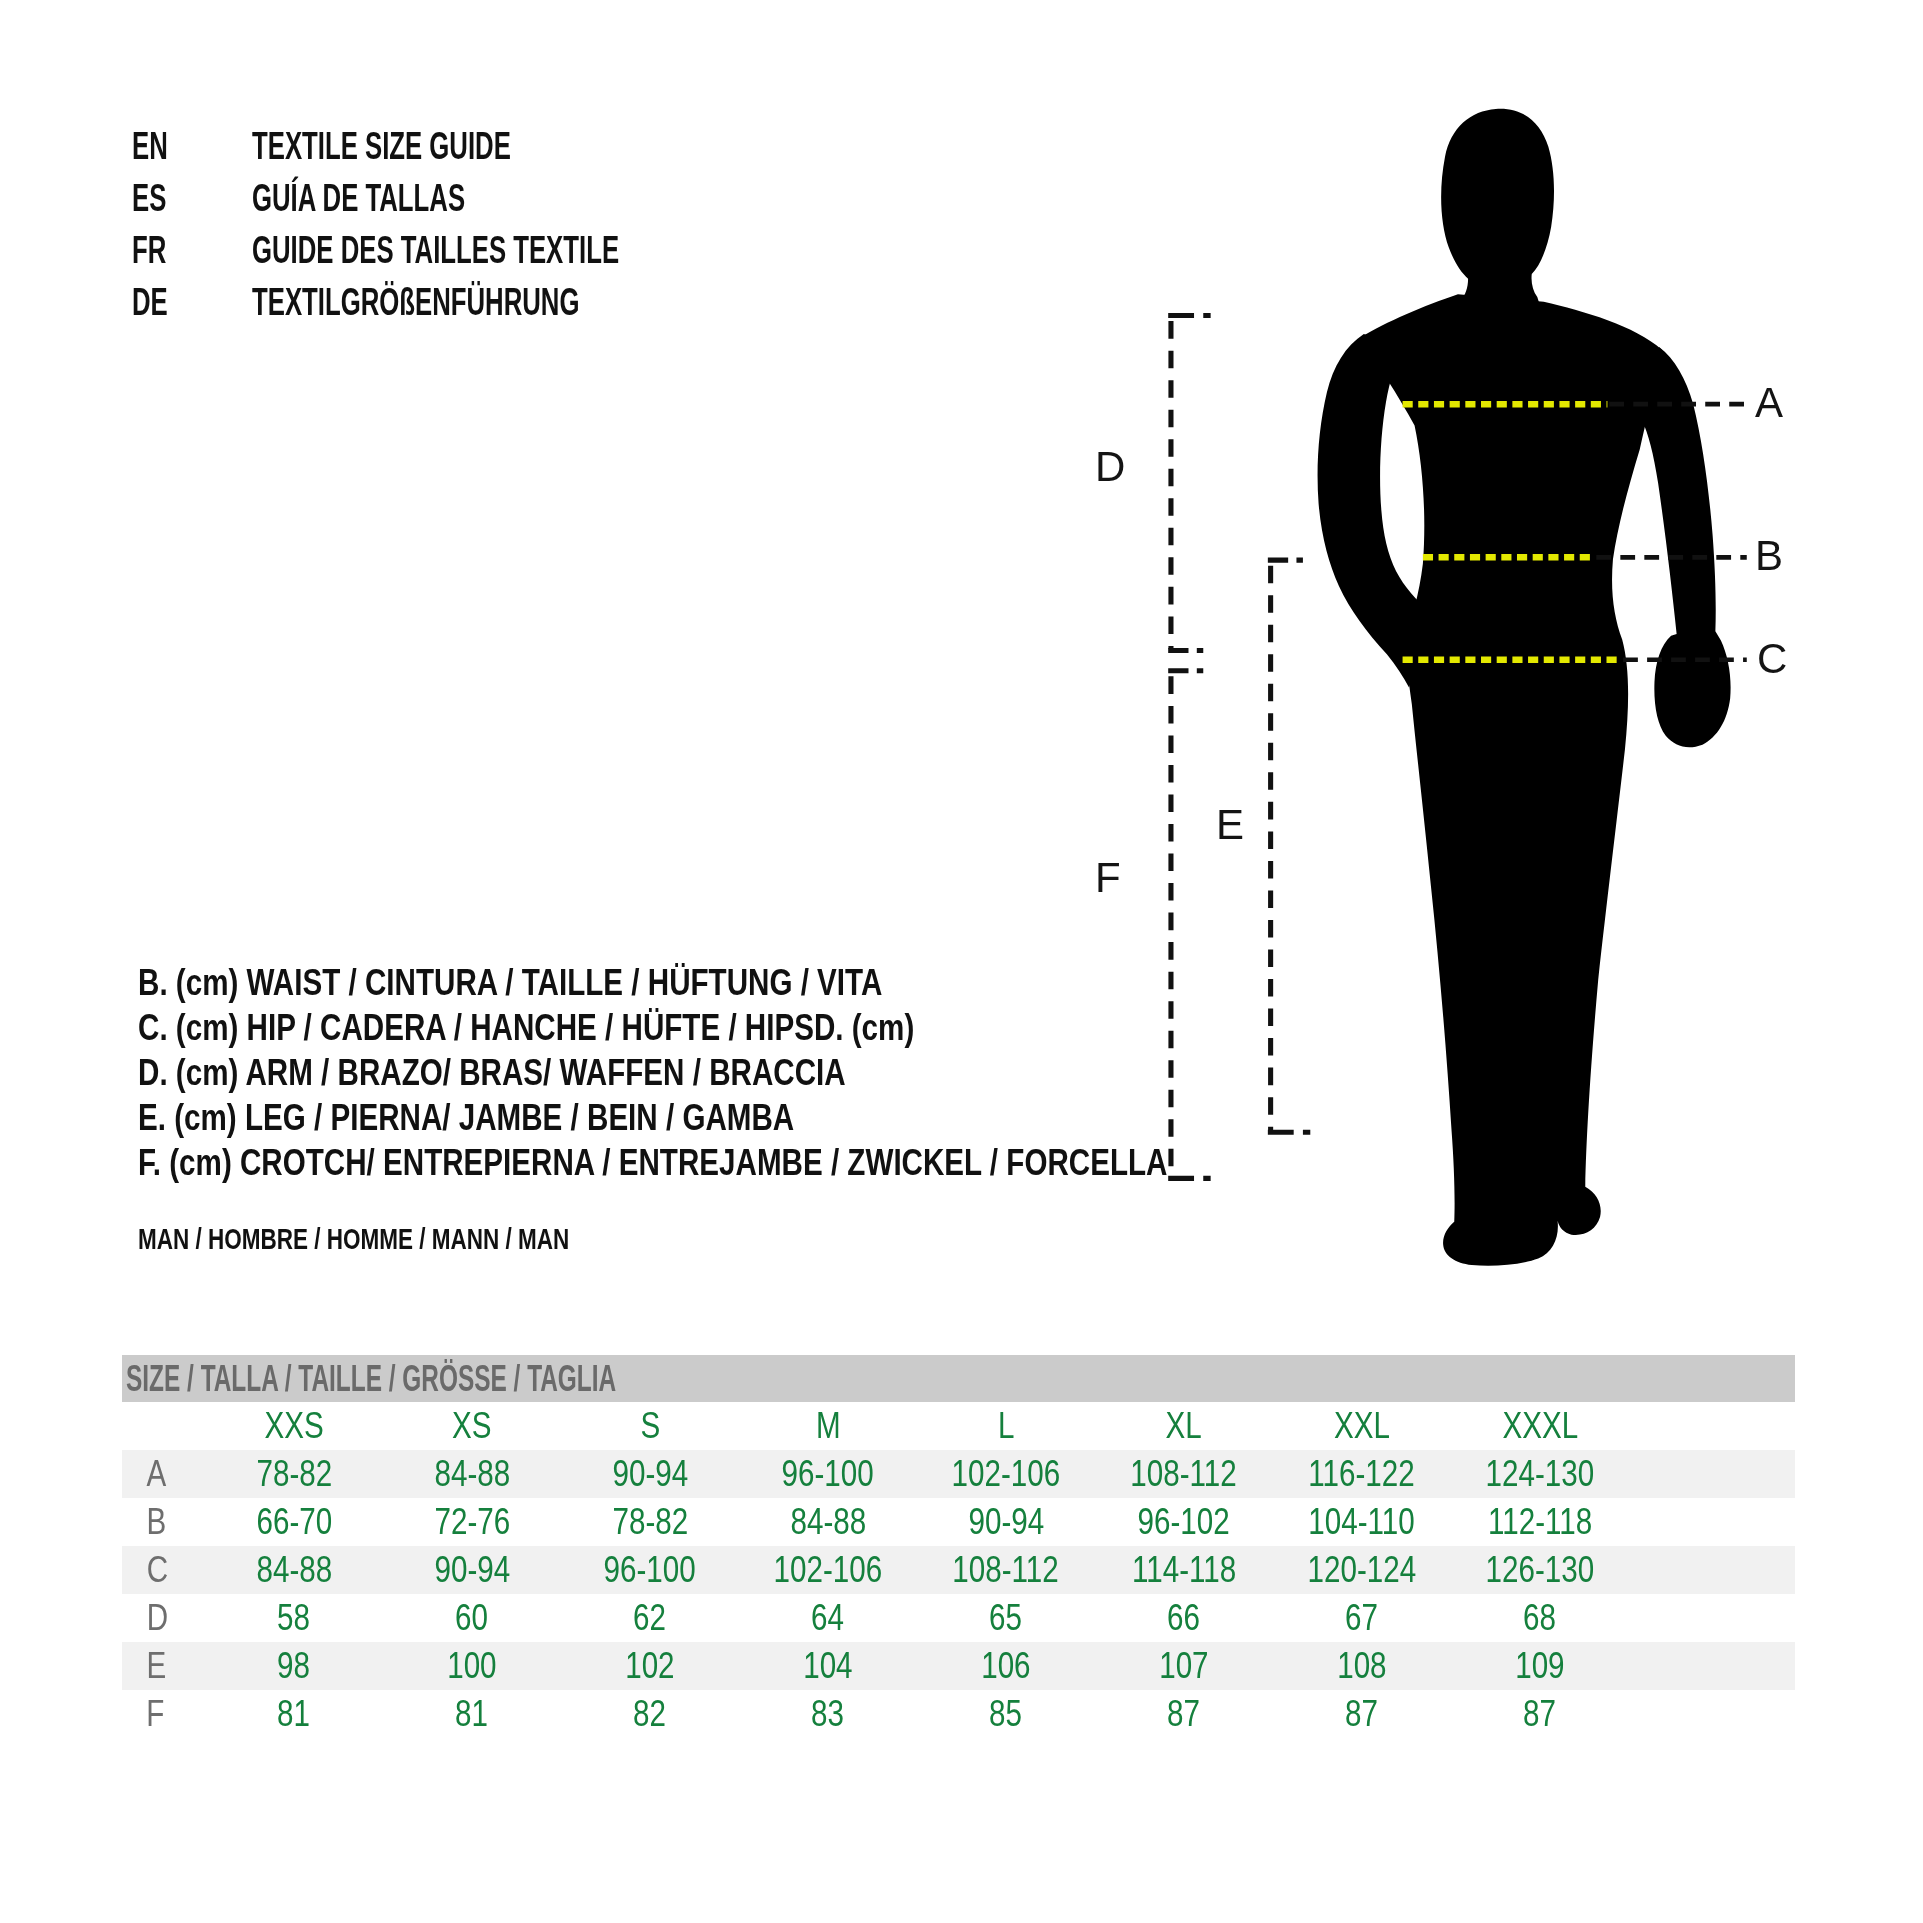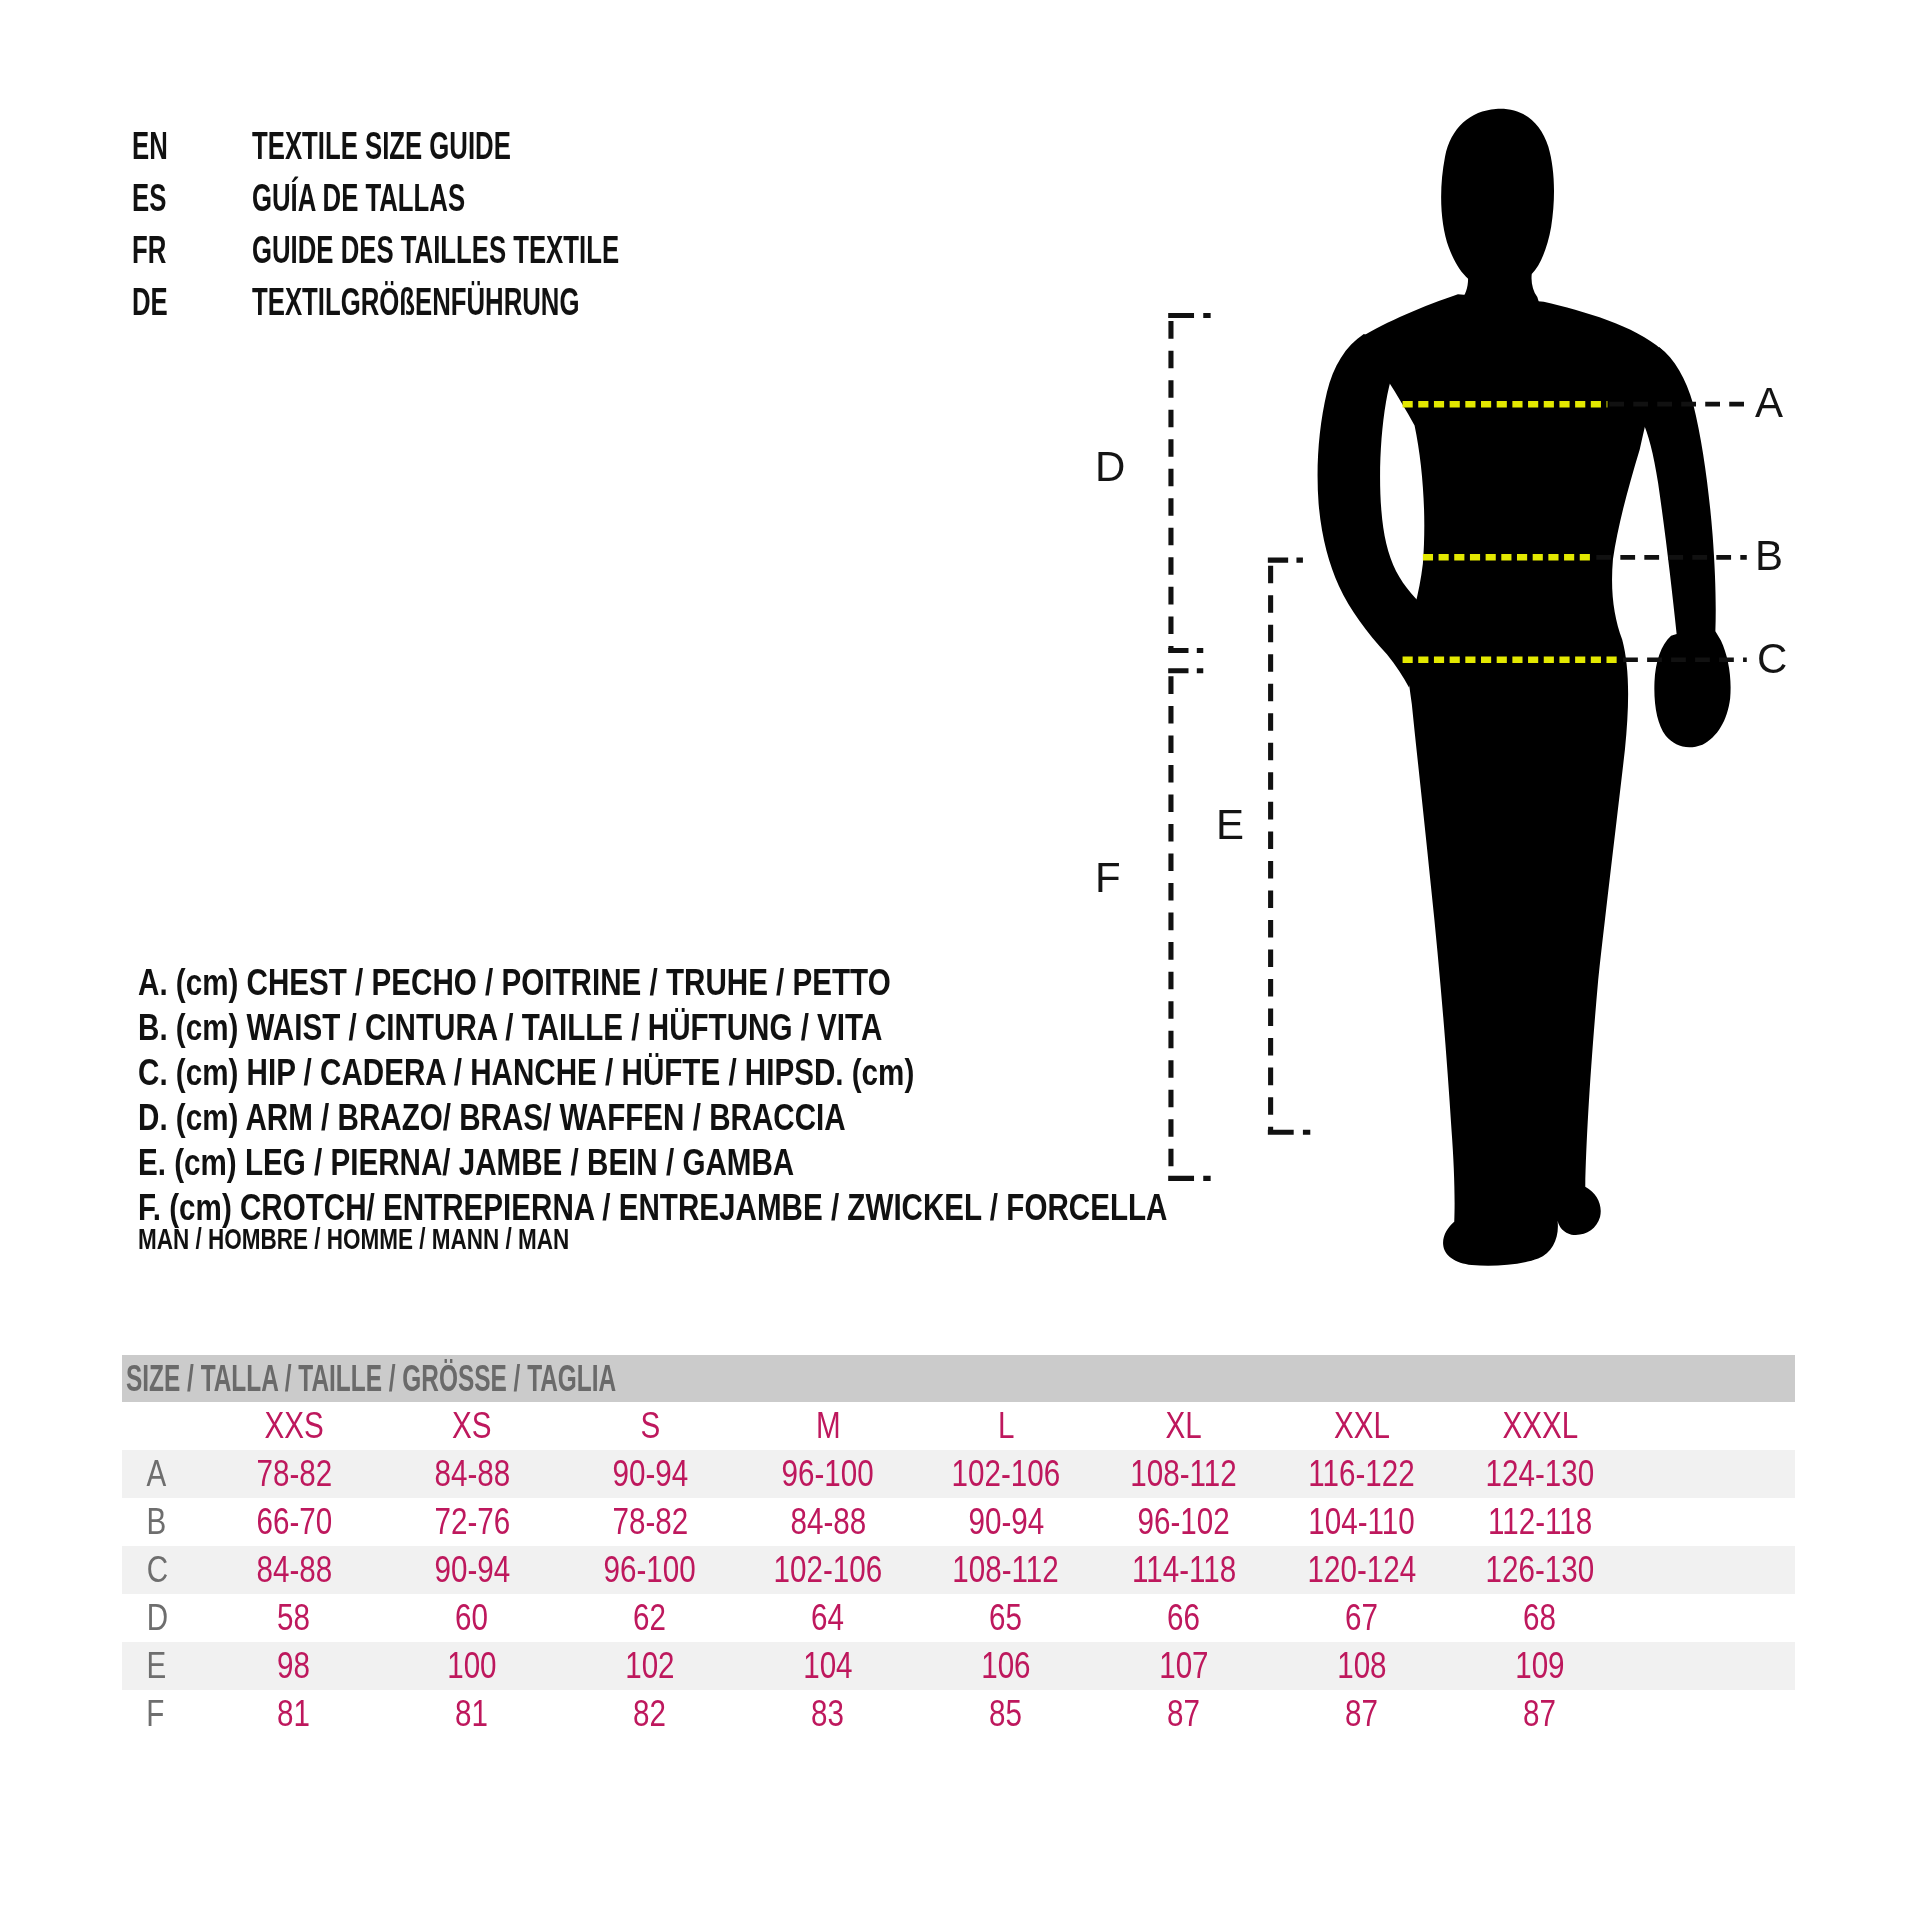--- a/index.html
+++ b/index.html
@@ -31,21 +31,21 @@
   
   .mlabel{font-size:42px;font-weight:400;color:#141414;line-height:1;}
 
   
   .size-table{left:122px;top:1355px;width:1673px;}
   .thbar{height:47px;line-height:47px;background:#cbcbcb;padding-left:4px;font-size:37px;font-weight:700;color:#6a6a6a;}
   .trow{display:flex;height:48px;line-height:48px;}
   .trow.sizes{height:48px;line-height:48px;}
   .stripe{background:#f1f1f1;}
   .lblcell{width:83px;padding-left:22px;box-sizing:border-box;font-size:37px;color:#6e6e6e;}
-  .cell{width:178px;text-align:center;font-size:37px;color:#be185d;}
+  .cell{width:178px;text-align:center;font-size:37px;color:#15803d;}
   .cell .cx, .lblcell .cx{transform-origin:50% 50%;}
 </style>
 </head>
 <body>
 
 <div class="abs lang-block">
   <div class="lang-row">
     <span class="lang-code"><span class="cx cx66">EN</span></span>
     <span class="lang-title"><span class="cx cx66">TEXTILE SIZE GUIDE</span></span>
   </div>
@@ -92,21 +92,20 @@
 </svg>
 
 <div class="abs mlabel" style="left:1755px;top:382px;">A</div>
 <div class="abs mlabel" style="left:1755px;top:535px;">B</div>
 <div class="abs mlabel" style="left:1757px;top:638px;">C</div>
 <div class="abs mlabel" style="left:1095px;top:446px;">D</div>
 <div class="abs mlabel" style="left:1216px;top:804px;">E</div>
 <div class="abs mlabel" style="left:1095px;top:857px;">F</div>
 
 <div class="abs desc-block">
-  <div class="desc-line"><span class="cx cx8">A. (cm) CHEST / PECHO / POITRINE / TRUHE / PETTO</span></div>
   <div class="desc-line"><span class="cx cx8">B. (cm) WAIST / CINTURA / TAILLE / HÜFTUNG / VITA</span></div>
   <div class="desc-line"><span class="cx cx8">C. (cm) HIP / CADERA / HANCHE / HÜFTE / HIPSD. (cm)</span></div>
   <div class="desc-line"><span class="cx cx8">D. (cm) ARM / BRAZO/ BRAS/ WAFFEN / BRACCIA</span></div>
   <div class="desc-line"><span class="cx cx8">E. (cm) LEG / PIERNA/ JAMBE / BEIN / GAMBA</span></div>
   <div class="desc-line"><span class="cx cx8">F. (cm) CROTCH/ ENTREPIERNA / ENTREJAMBE / ZWICKEL / FORCELLA</span></div>
 </div>
 
 <div class="abs gender"><span class="cx cx75">MAN / HOMBRE / HOMME / MANN / MAN</span></div>
 
 <div class="abs size-table">

